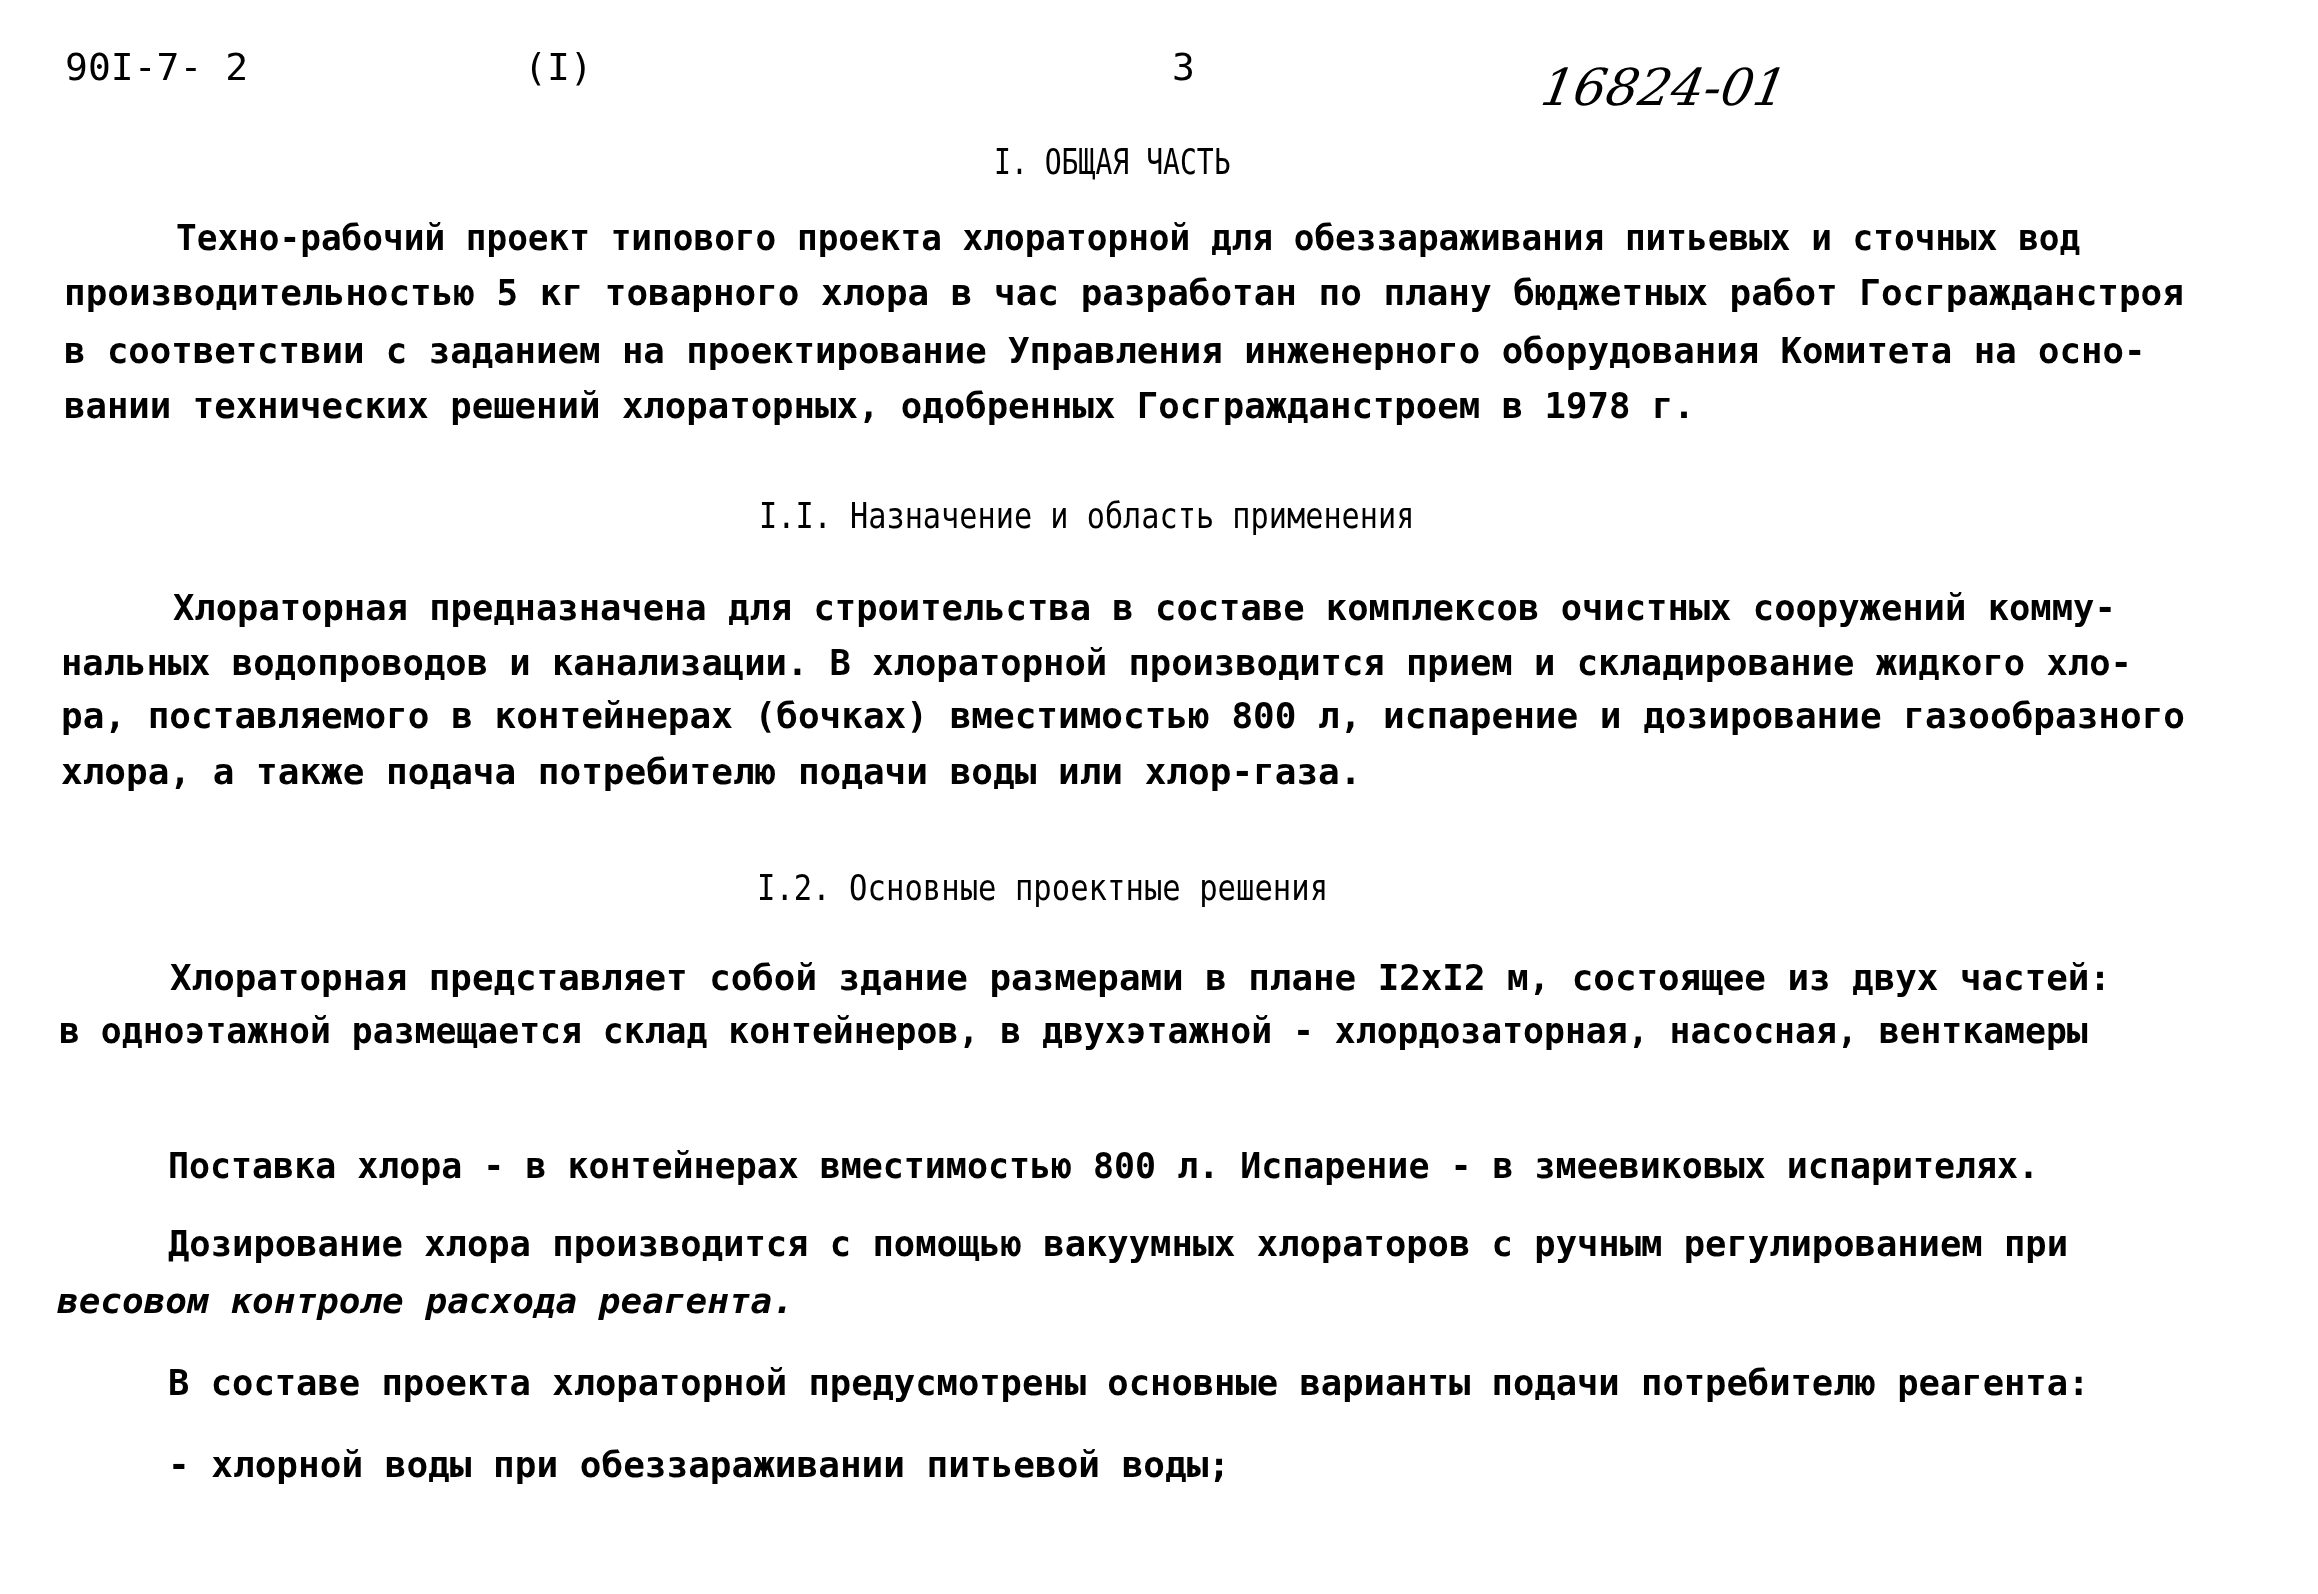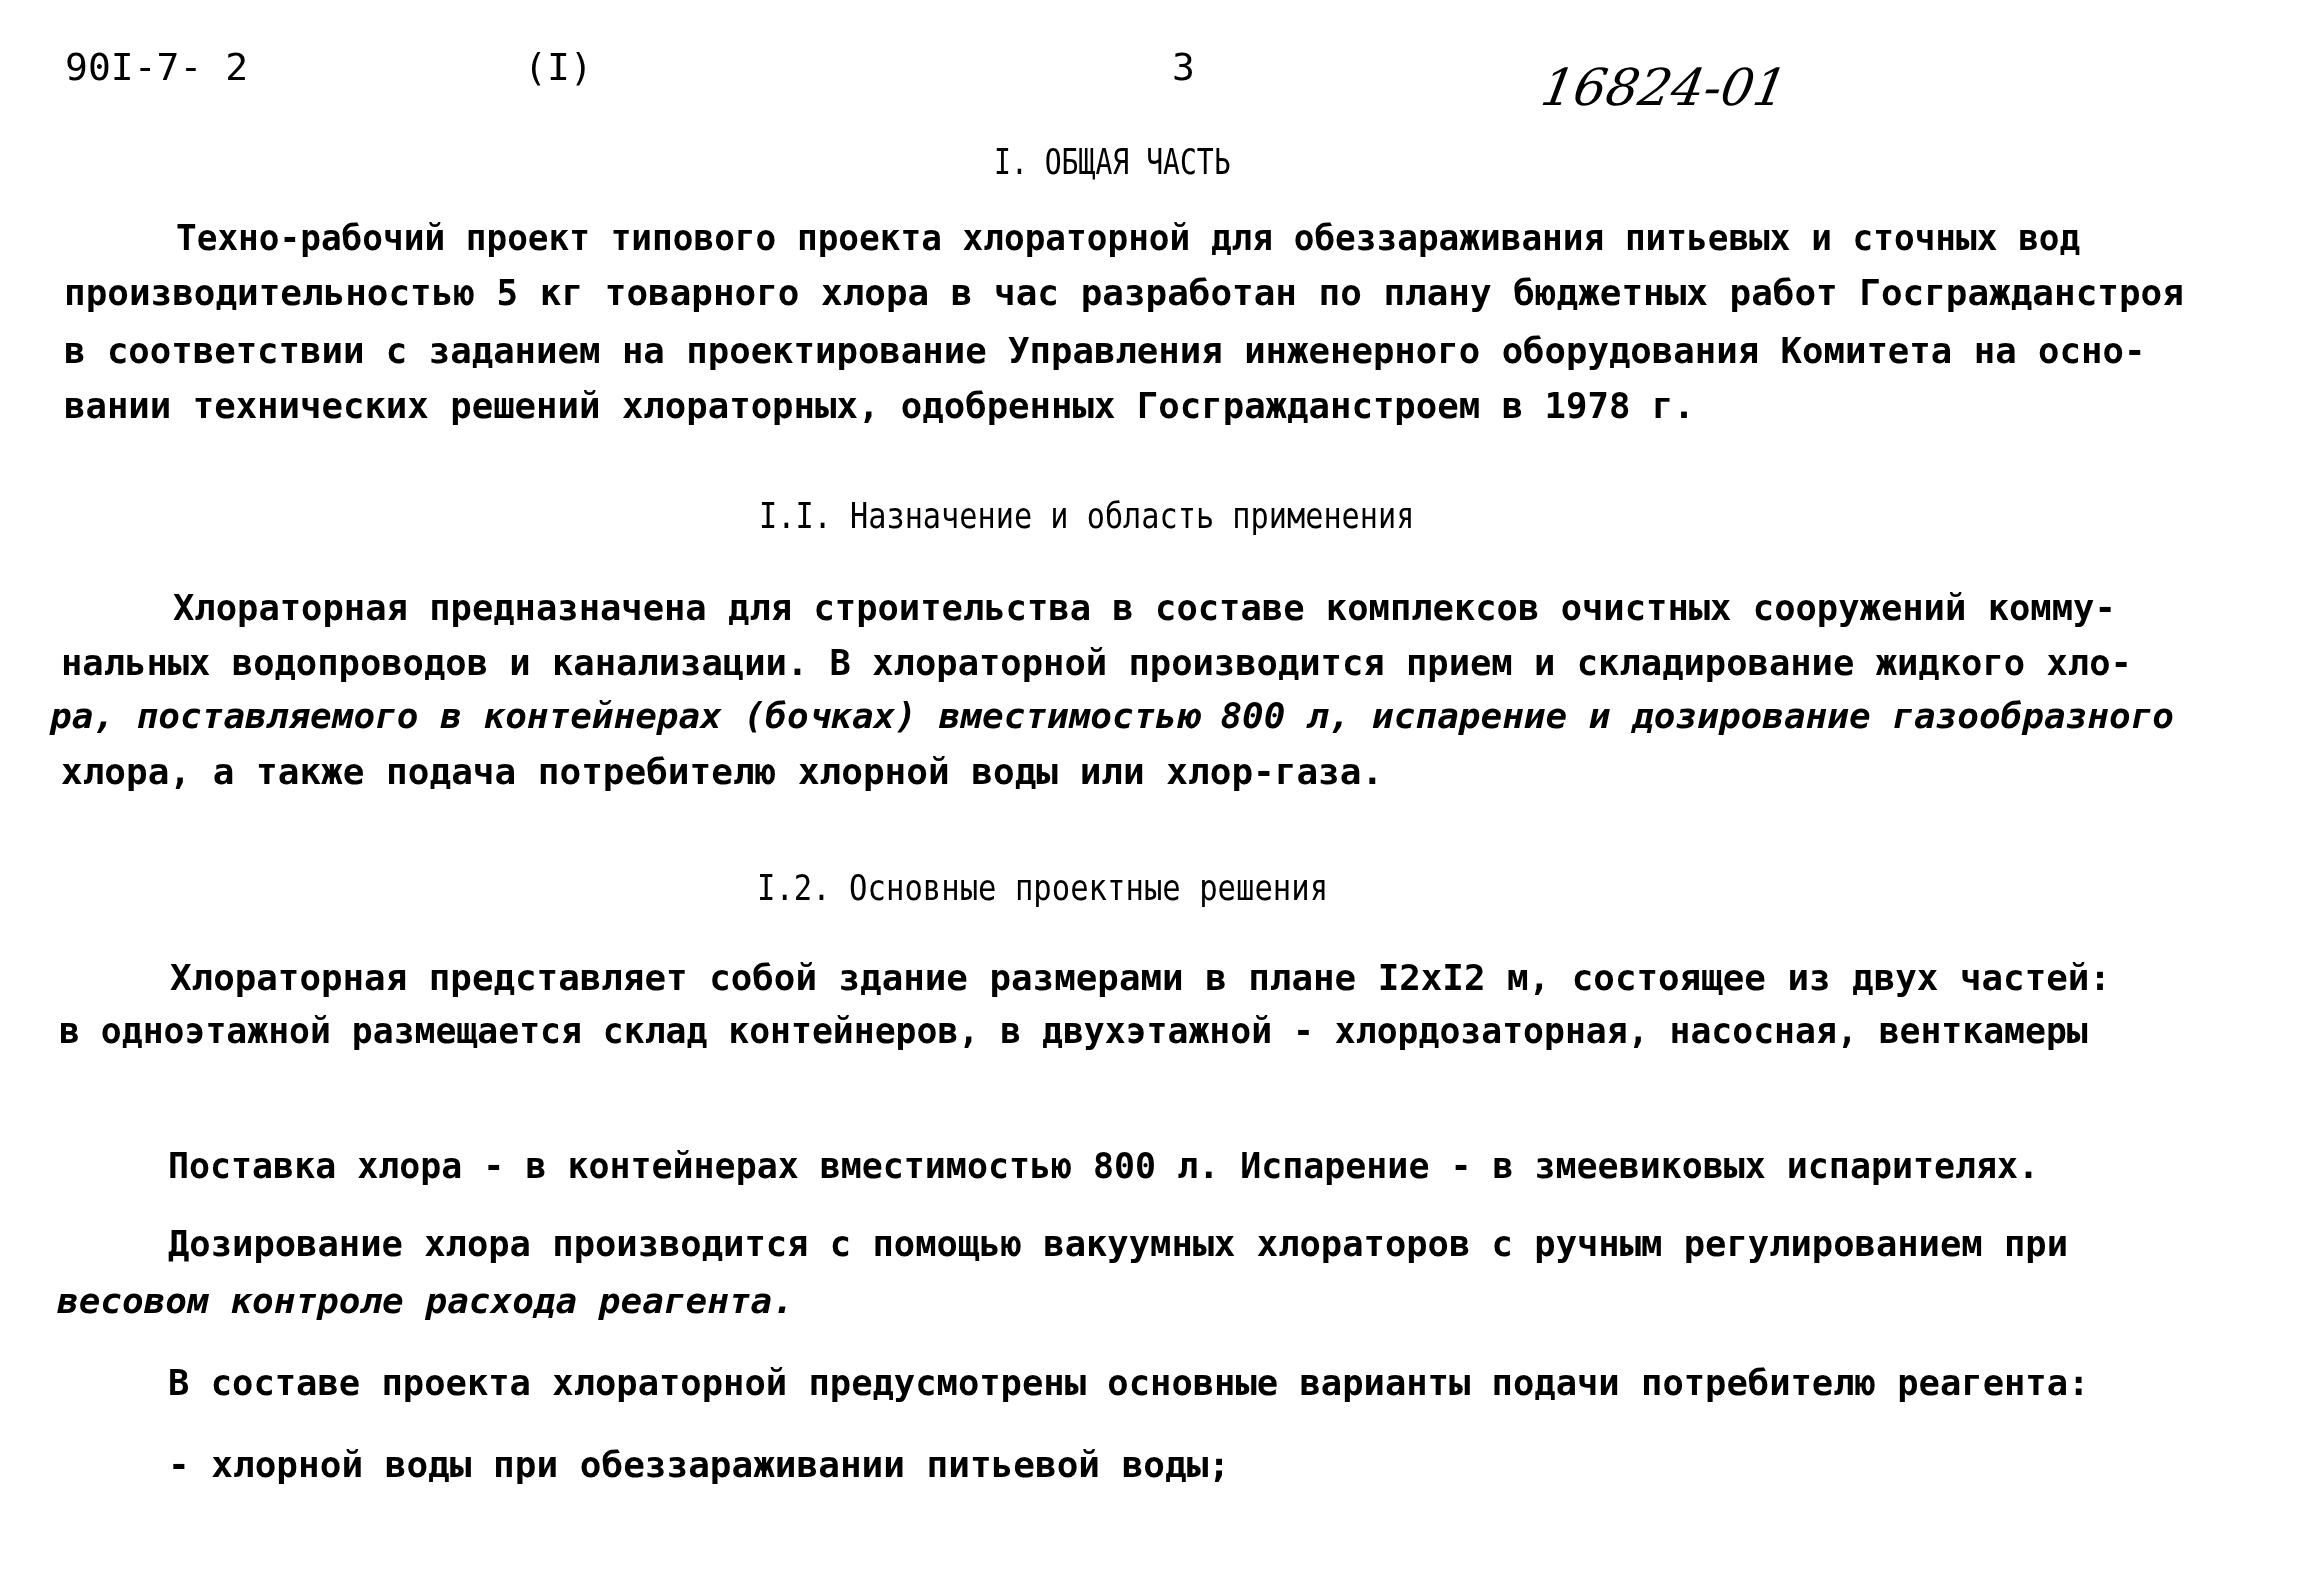--- a/index.html
+++ b/index.html
@@ -39,22 +39,22 @@
 
   <div class="ln" style="left:176px; top:217px; transform:scaleX(0.955);">Техно-рабочий проект типового проекта хлораторной для обеззараживания питьевых и сточных вод</div>
   <div class="ln" style="left:64px; top:272px; transform:scaleX(0.998);">производительностью 5 кг товарного хлора в час разработан по плану бюджетных работ Госгражданстроя</div>
   <div class="ln" style="left:64px; top:330px; transform:scaleX(0.99);">в соответствии с заданием на проектирование Управления инженерного оборудования Комитета на осно-</div>
   <div class="ln" style="left:64px; top:385px; transform:scaleX(0.99);">вании технических решений хлораторных, одобренных Госгражданстроем в 1978 г.</div>
 
   <div class="ln head" style="left:759px; top:495px; transform:scaleX(0.84);">I.I. Назначение и область применения</div>
 
   <div class="ln" style="left:173px; top:587px; transform:scaleX(0.985);">Хлораторная предназначена для строительства в составе комплексов очистных сооружений комму-</div>
   <div class="ln" style="left:61px; top:642px; transform:scaleX(0.985);">нальных водопроводов и канализации. В хлораторной производится прием и складирование жидкого хло-</div>
-  <div class="ln" style="left:50px; top:695px; transform:scaleX(1.0);font-style:italic;">ра, поставляемого в контейнерах (бочках) вместимостью 800 л, испарение и дозирование газообразного</div>
-  <div class="ln" style="left:61px; top:751px; transform:scaleX(1.0);">хлора, а также подача потребителю хлорной воды или хлор-газа.</div>
+  <div class="ln" style="left:61px; top:695px; transform:scaleX(1.0);">ра, поставляемого в контейнерах (бочках) вместимостью 800 л, испарение и дозирование газообразного</div>
+  <div class="ln" style="left:61px; top:751px; transform:scaleX(1.0);">хлора, а также подача потребителю подачи воды или хлор-газа.</div>
 
   <div class="ln head" style="left:757px; top:867px; transform:scaleX(0.85);">I.2. Основные проектные решения</div>
 
   <div class="ln" style="left:170px; top:957px; transform:scaleX(0.995);">Хлораторная представляет собой здание размерами в плане I2xI2 м, состоящее из двух частей:</div>
   <div class="ln" style="left:59px; top:1010px; transform:scaleX(0.965);">в одноэтажной размещается склад контейнеров, в двухэтажной - хлордозаторная, насосная, венткамеры</div>
 
   <div class="ln" style="left:168px; top:1145px; transform:scaleX(0.97);">Поставка хлора - в контейнерах вместимостью  800 л. Испарение - в змеевиковых испарителях.</div>
 
   <div class="ln" style="left:168px; top:1223px; transform:scaleX(0.985);">Дозирование хлора производится с помощью вакуумных хлораторов с ручным регулированием при</div>
   <div class="ln" style="left:57px; top:1280px;font-style:italic;">весовом контроле расхода реагента.</div>

